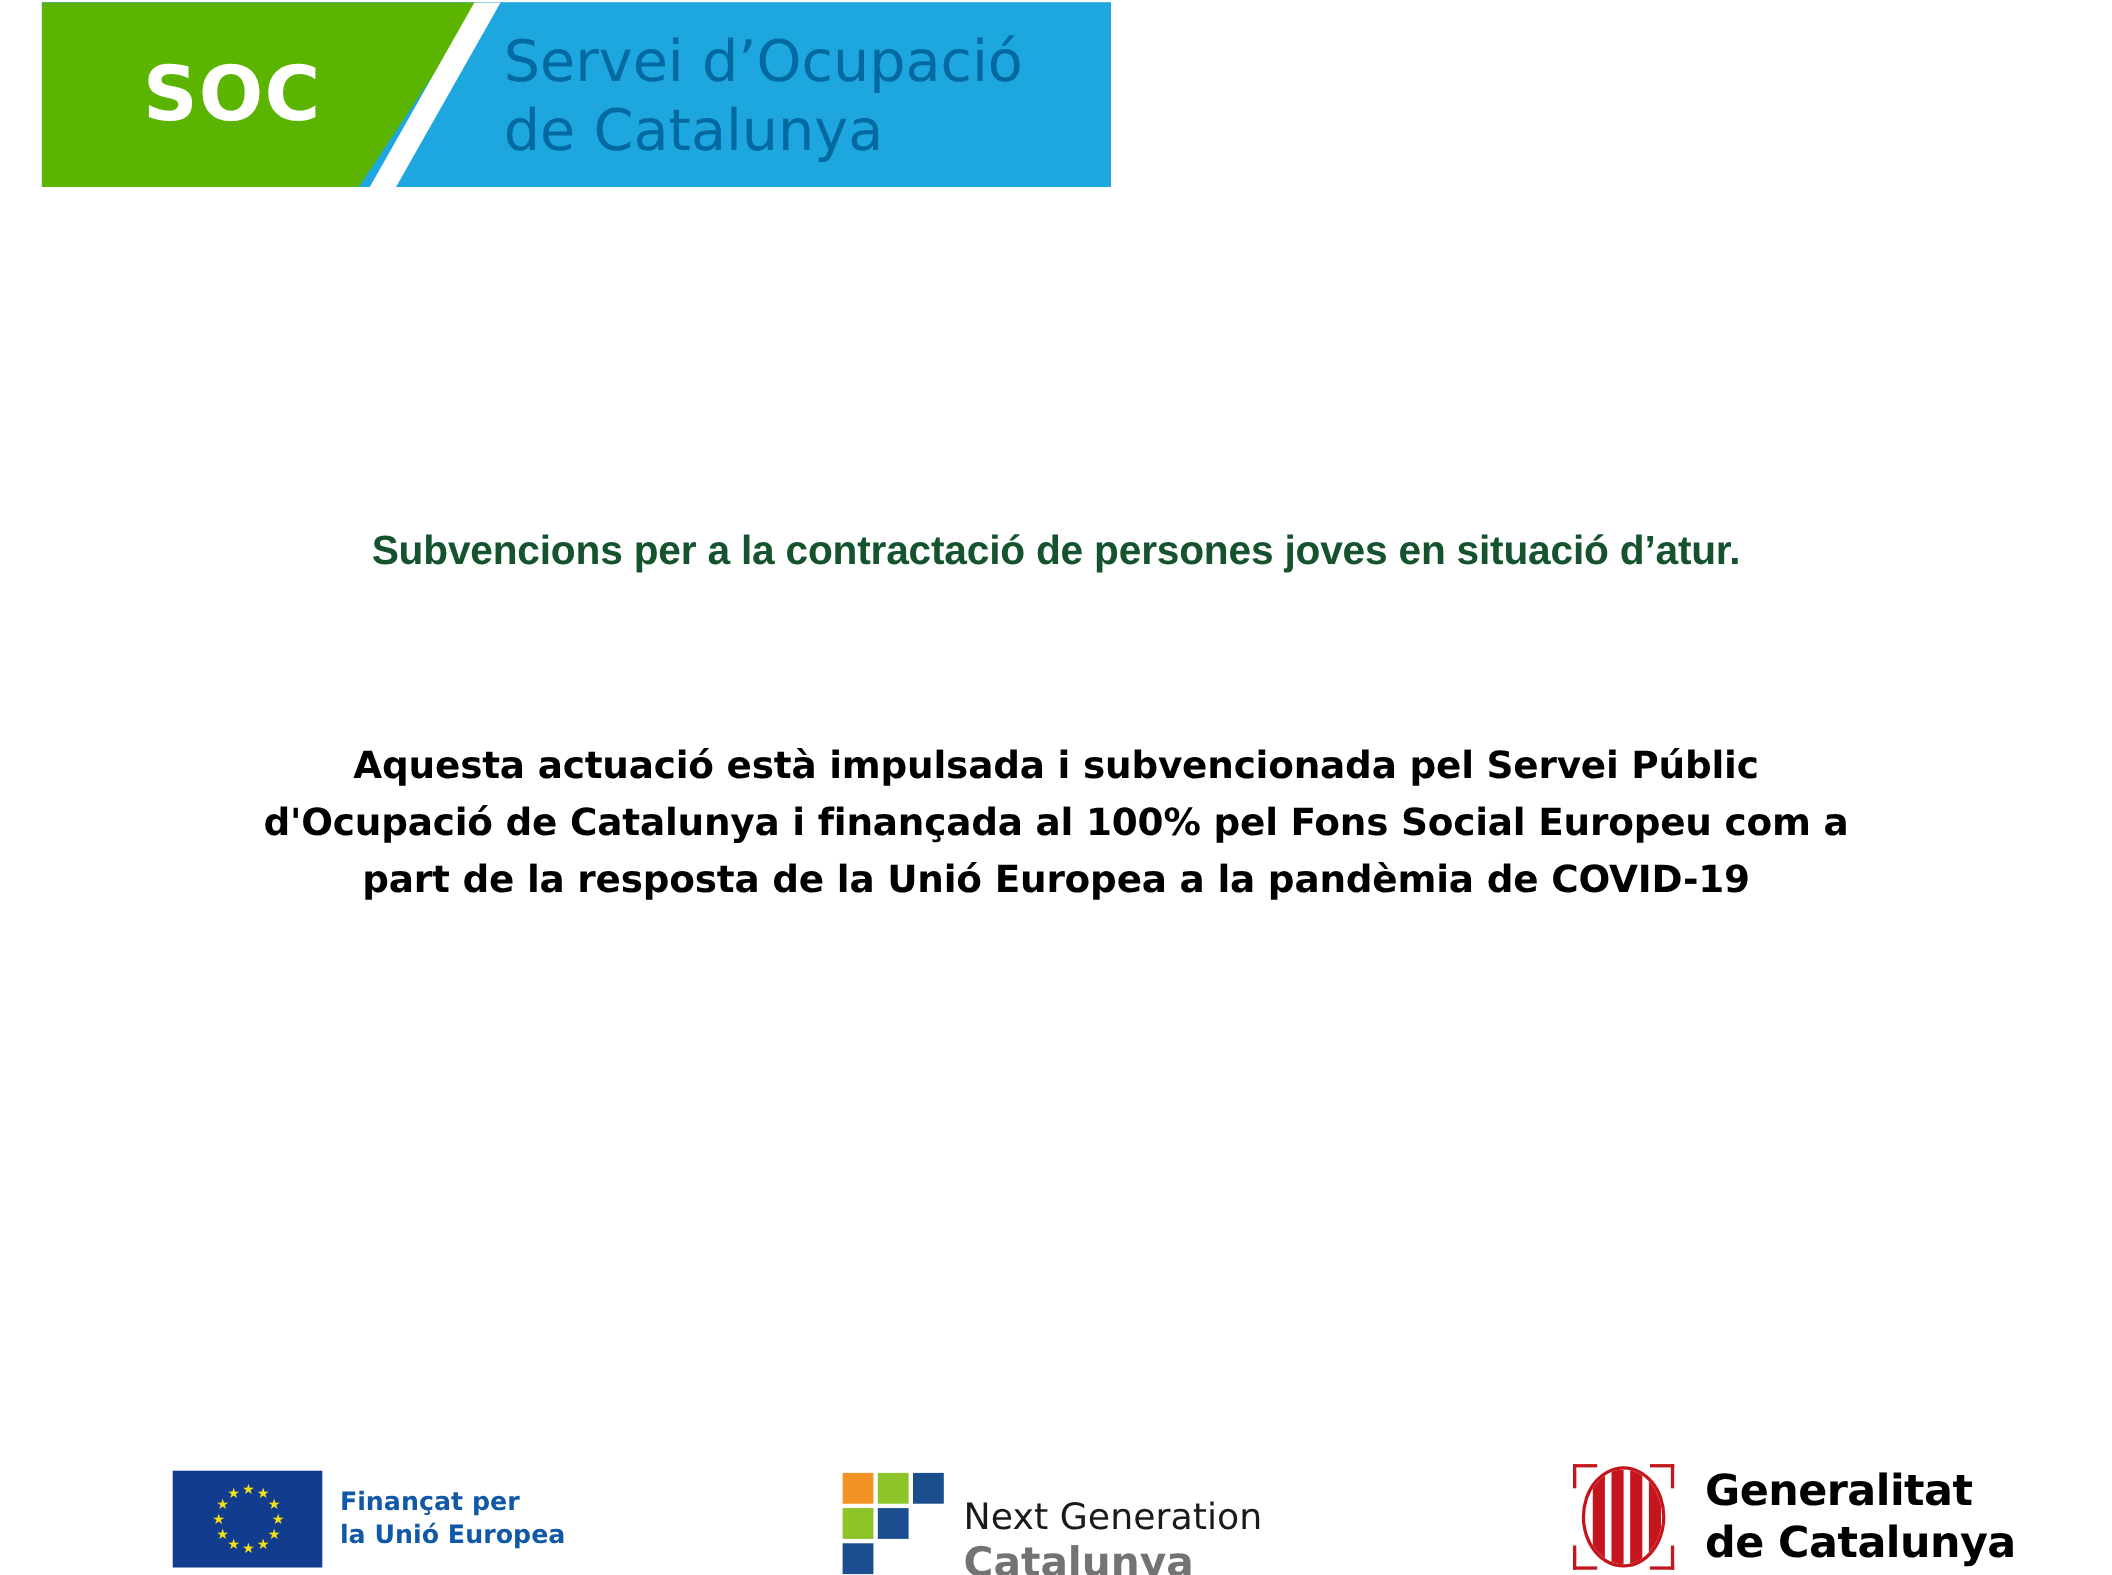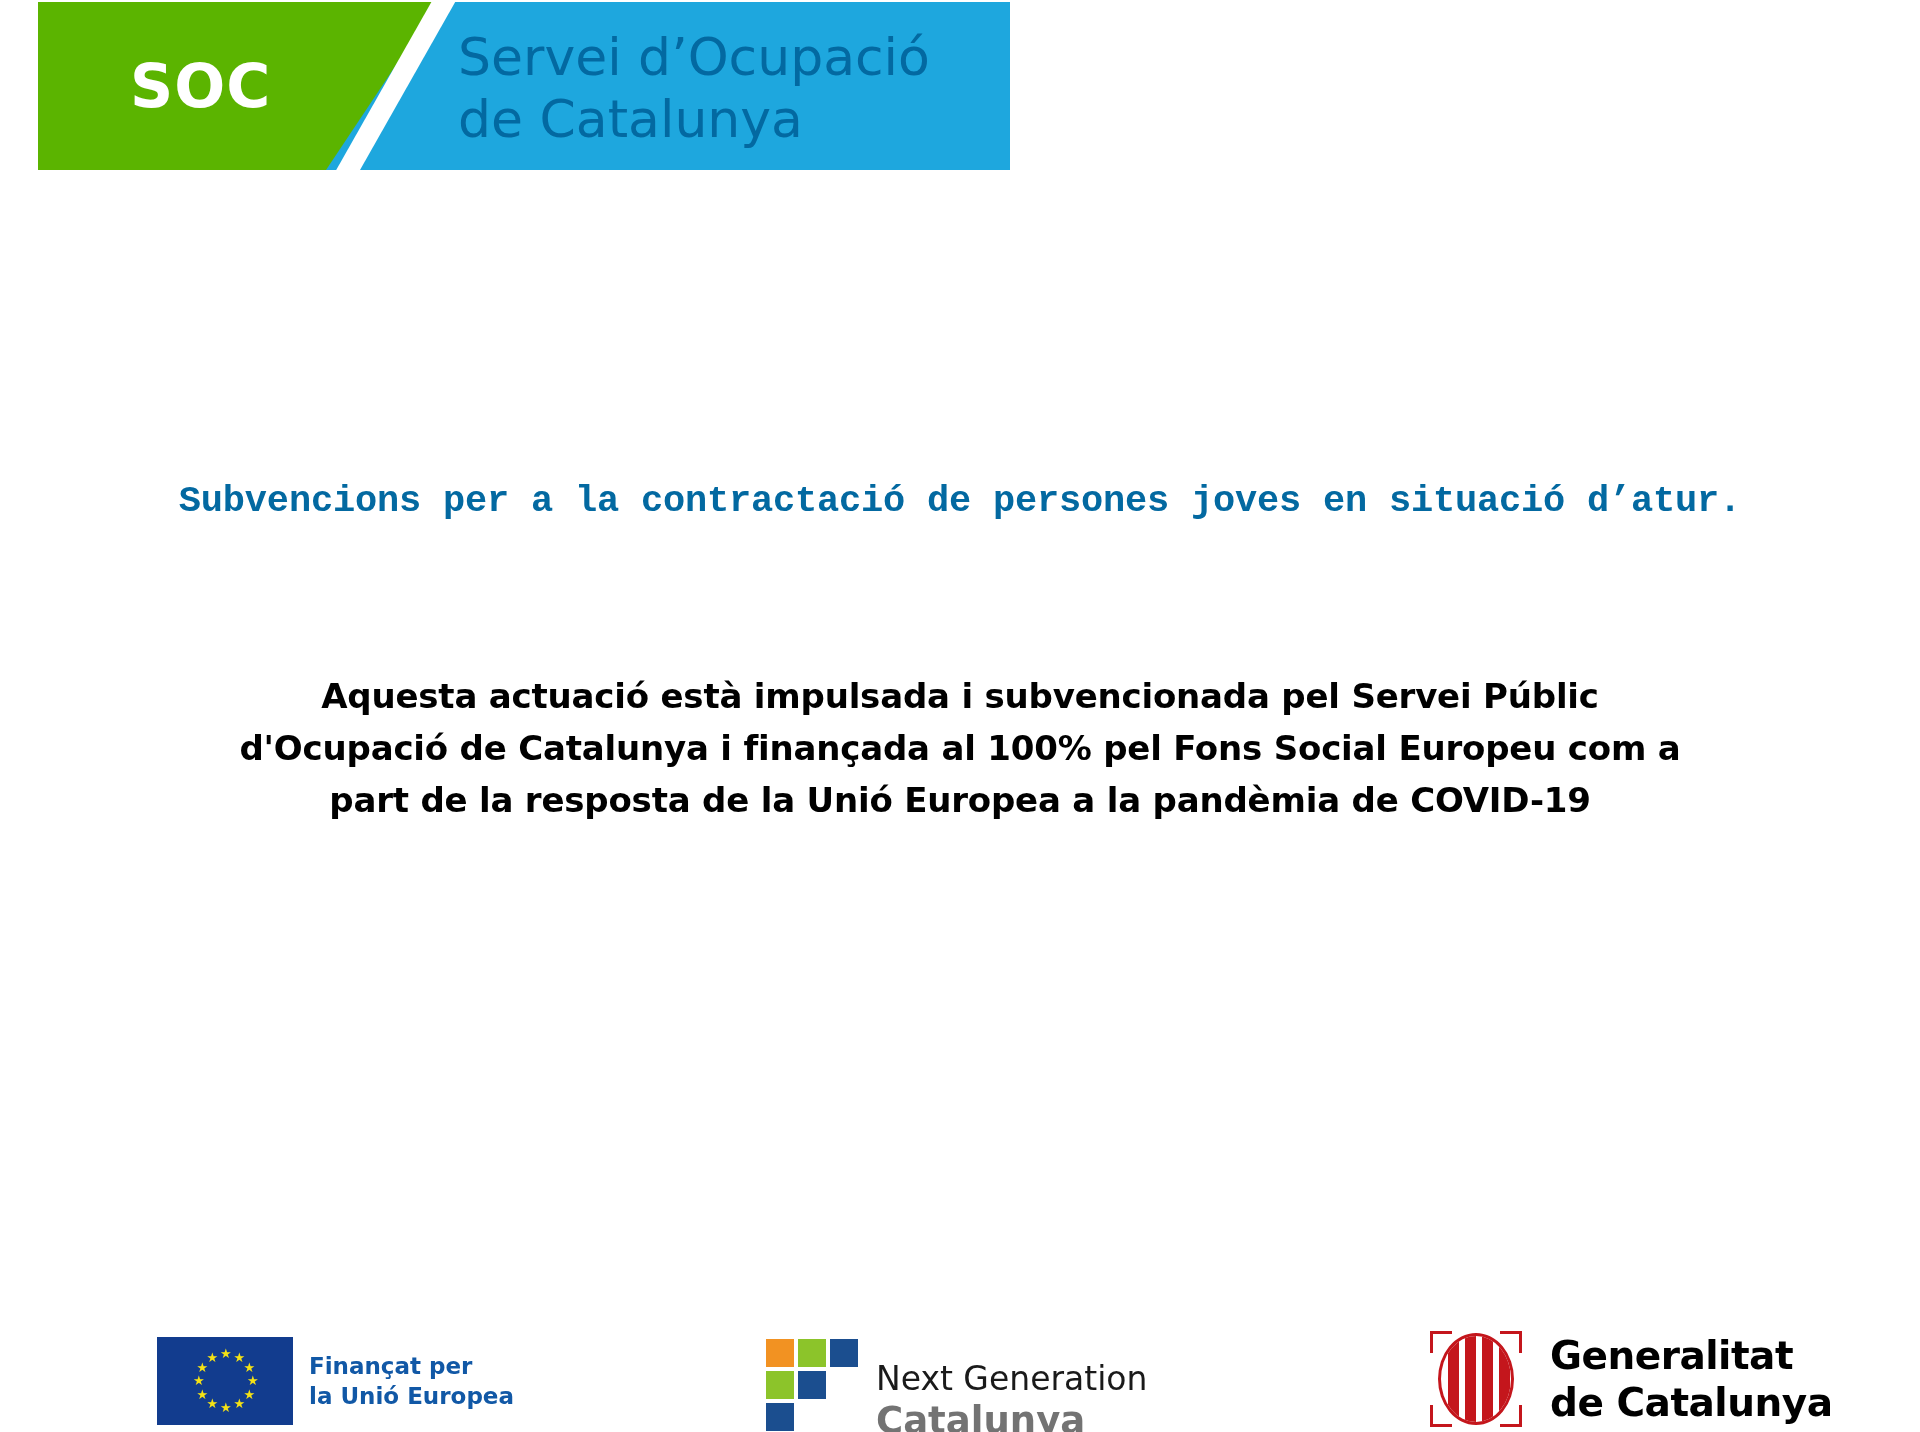--- a/index.html
+++ b/index.html
@@ -47,21 +47,21 @@
     width: 170px; height: 168px;
     background: #ffffff;
     clip-path: polygon(62% 0, 76% 0, 20% 100%, 6% 100%);
   }
   .soc-acronym {
     position: absolute;
     left: 92px;
     top: 32px;
     font-family: "DejaVu Sans", sans-serif;
     font-weight: 700;
-    font-size: 60px;
+    font-size: 69px;
     line-height: 104px;
     letter-spacing: 1px;
     color: #ffffff;
   }
   .soc-name {
     position: absolute;
     left: 420px;
     top: 24px;
     font-family: "DejaVu Sans", sans-serif;
     font-weight: 400;
@@ -73,25 +73,25 @@
 
   
   .title-block {
     position: absolute;
     left: 0;
     top: 478px;
     width: 1920px;
     text-align: center;
   }
   .slide-title {
-    font-family: Liberation Mono, monospace;
+    font-family: Liberation Sans, sans-serif;
     font-weight: 700;
     font-size: 37px;
     line-height: 46px;
-    color: #0369a1;
+    color: #14532d;
     letter-spacing: -0.2px;
   }
 
   .body-block {
     position: absolute;
     left: 0;
     top: 670px;
     width: 1920px;
     text-align: center;
     padding: 0 40px;

